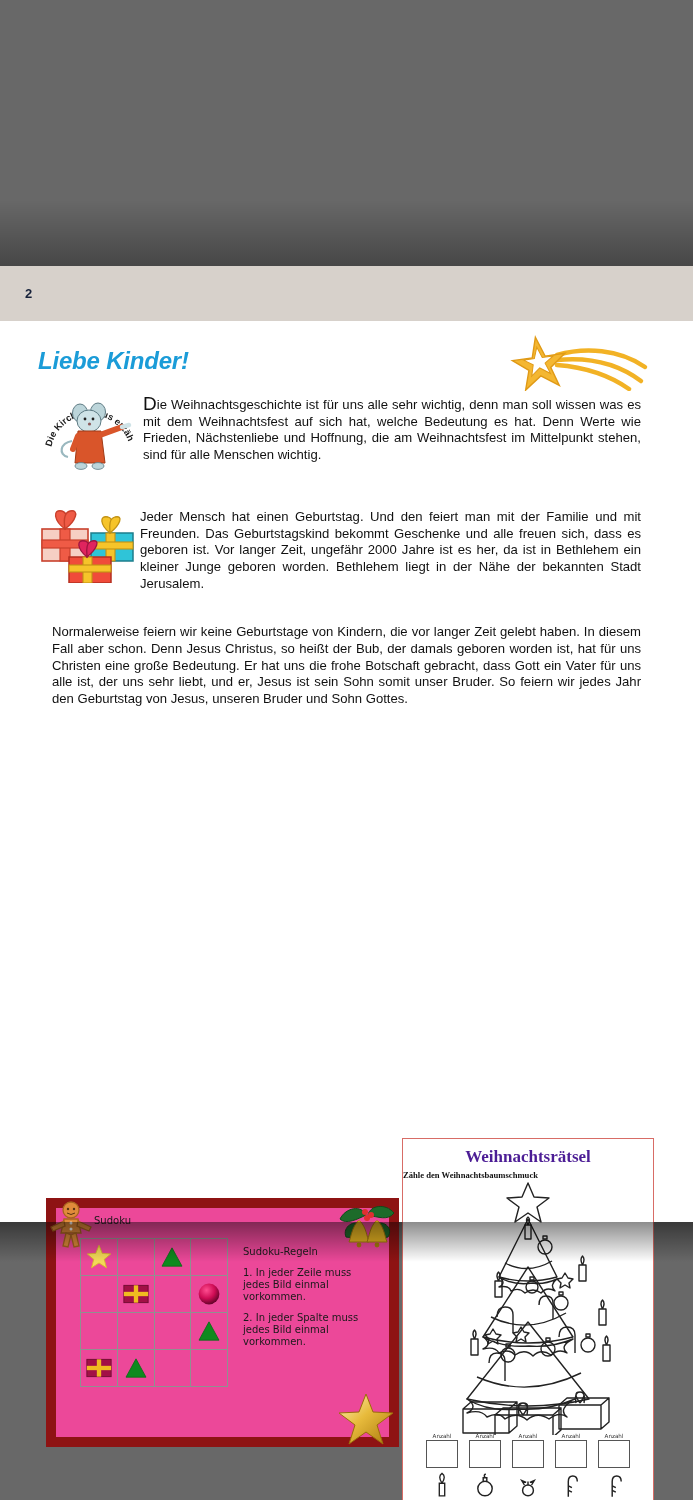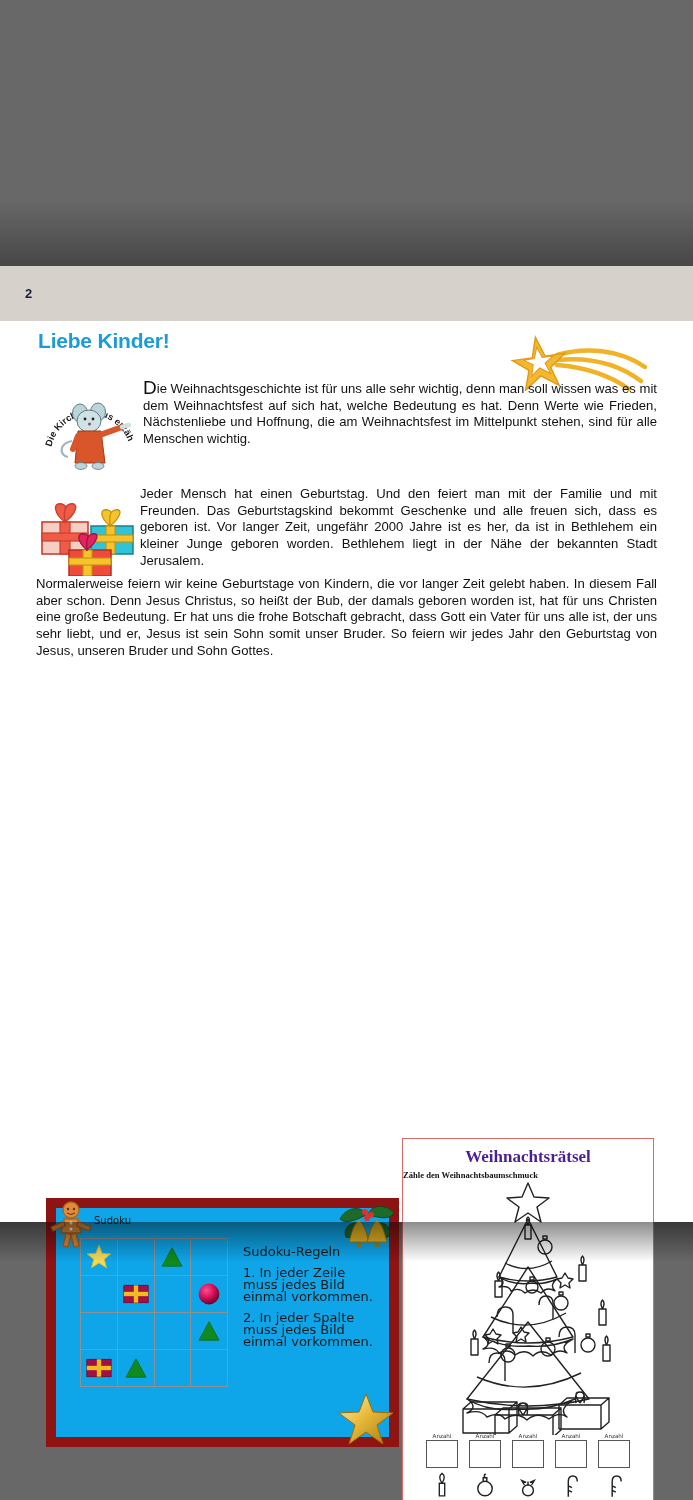--- a/index.html
+++ b/index.html
@@ -71,25 +71,26 @@
   
   .heading-row {
     position: absolute;
     left: 0; top: 0;
     width: 693px;
     height: 58px;
   }
   .doc-title {
     position: absolute;
     left: 38px;
-    top: 8px;
-    font-size: 21px;
+    top: 26px;
+    font-size: 24px;
     font-weight: bold;
     color: #1b9cd8;
     letter-spacing: -0.2px;
+    font-style: italic;
   }
   .comet {
     position: absolute;
     left: 505px;
     top: 12px;
     width: 150px;
     height: 58px;
   }
 
   
@@ -97,21 +98,21 @@
     position: absolute;
     left: 36px;
     top: 60px;
     width: 621px;
     color: #111;
     font-size: 13.1px;
     line-height: 16.7px;
     text-align: justify;
   }
   .para {
-    margin: 0;
+    margin: 16px;
     text-align: justify;
   }
   .para.left { text-align: left; }
   .para + .para { margin-top: 0; }
   .drop-cap-letter {
     font-size: 19px;
     line-height: 12px;
     vertical-align: -1px;
   }
 
@@ -139,21 +140,21 @@
     width: 353px;
     height: 249px;
     background: #8e1313;
     box-sizing: border-box;
     padding: 10px;
   }
   .sudoku-inner {
     position: relative;
     width: 100%;
     height: 100%;
-    background: #0ea5e9;
+    background: #ec4899;
   }
   .sudoku-title {
     position: absolute;
     left: 38px;
     top: 7px;
     font-size: 10px;
     color: #1a1a1a;
     font-family: "DejaVu Sans", sans-serif;
   }
   .gingerbread {
@@ -192,21 +193,21 @@
     position: absolute;
     left: 50%; top: 50%;
     transform: translate(-50%, -50%);
   }
   .rules {
     position: absolute;
     left: 187px;
     top: 38px;
     width: 135px;
     font-family: "DejaVu Sans", sans-serif;
-    font-size: 13px;
+    font-size: 10px;
     line-height: 12px;
     color: #1a1a1a;
   }
   .rules p { margin: 0 0 9px 0; }
   .gold-star-deco {
     position: absolute;
     right: -6px;
     bottom: -10px;
     width: 58px;
     height: 56px;

